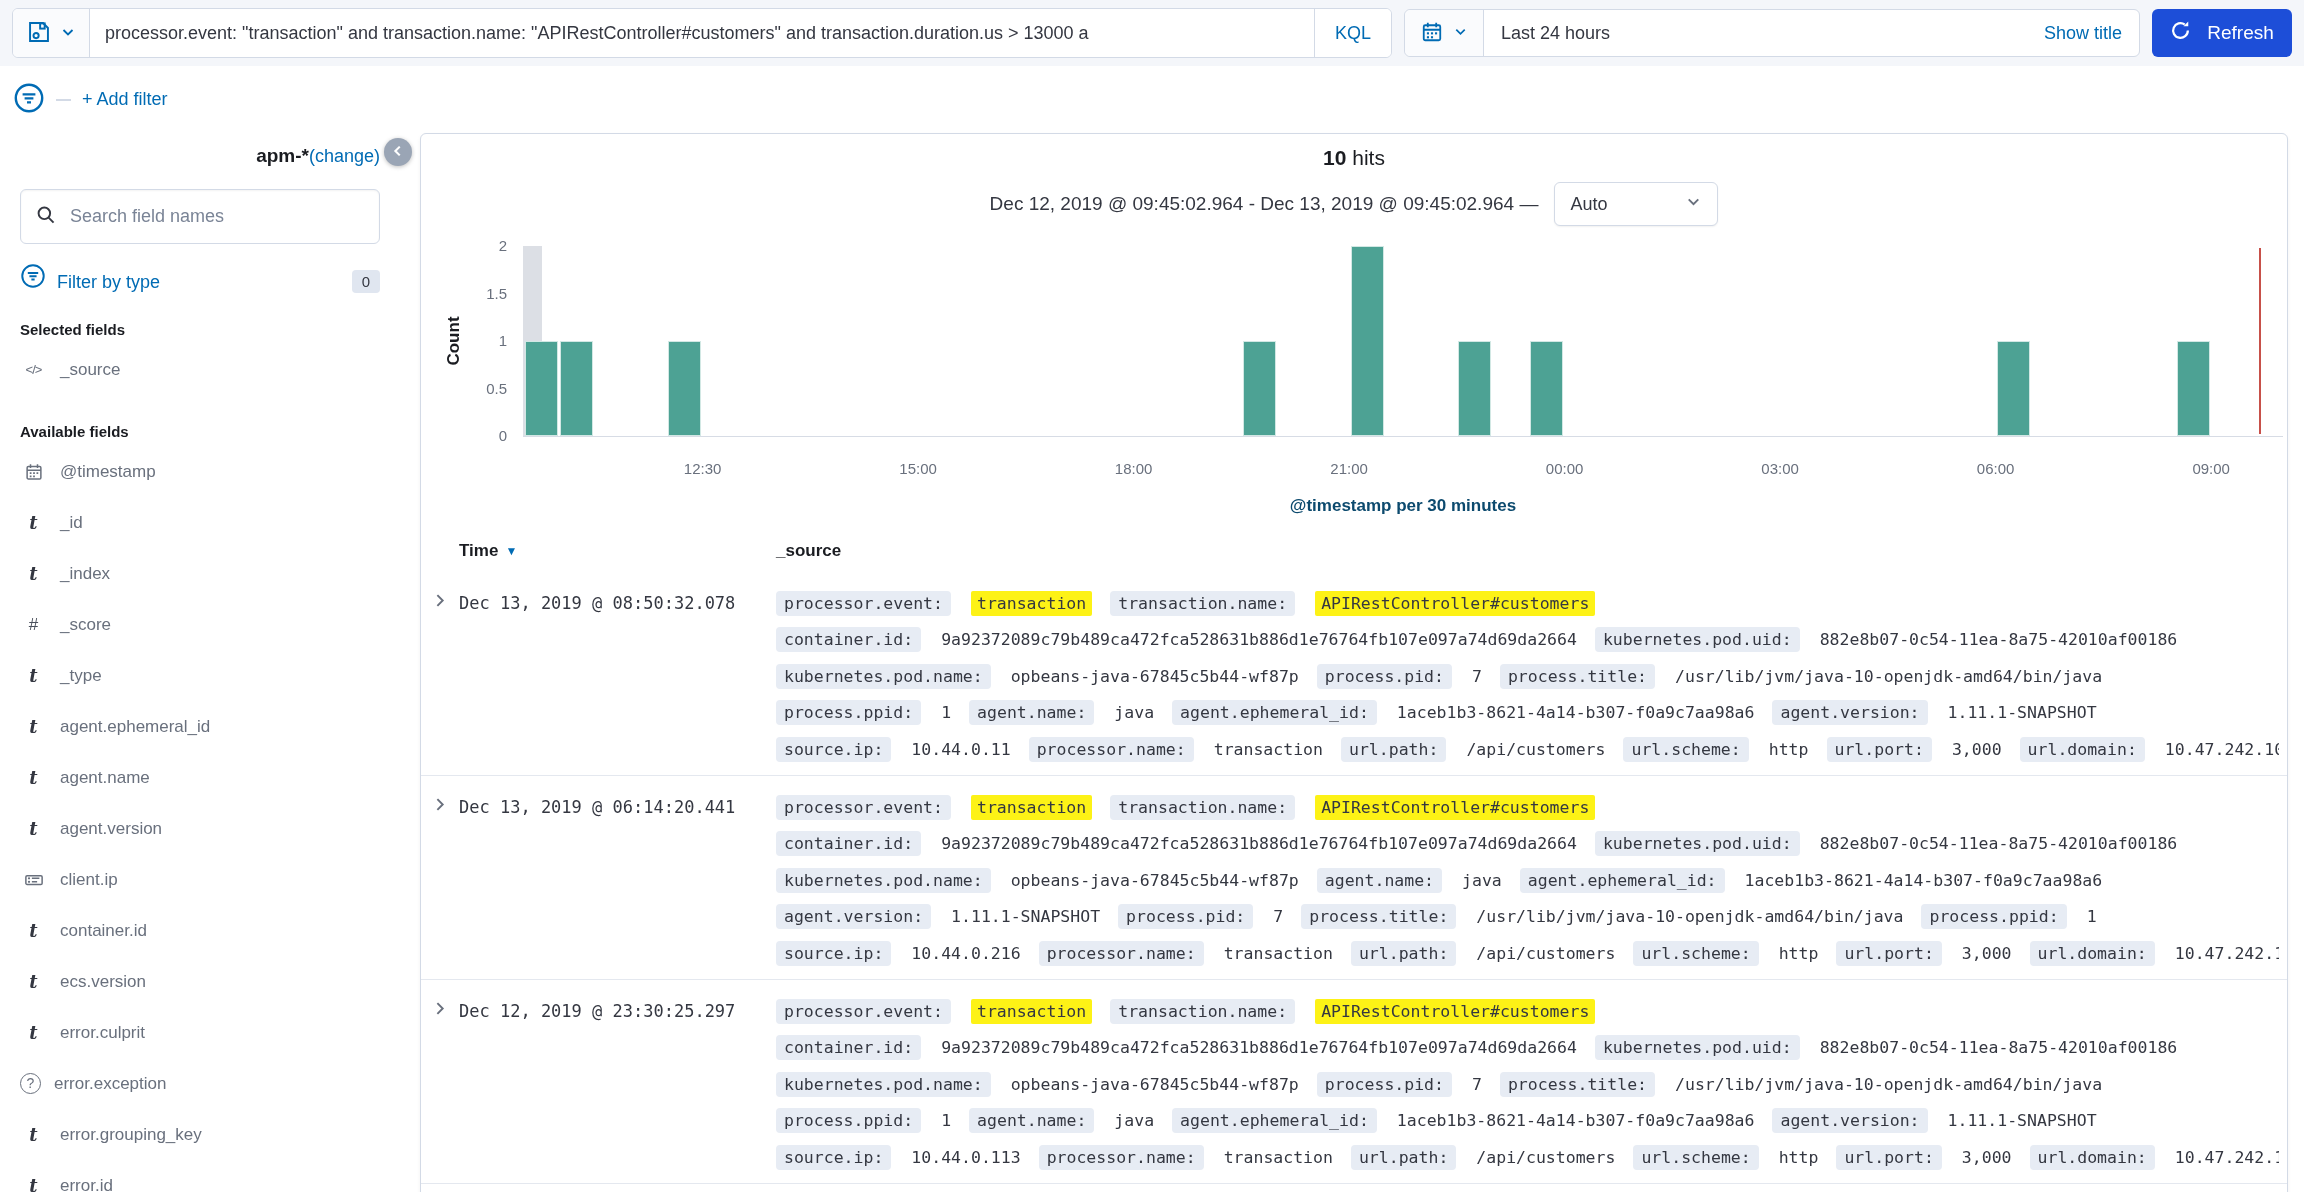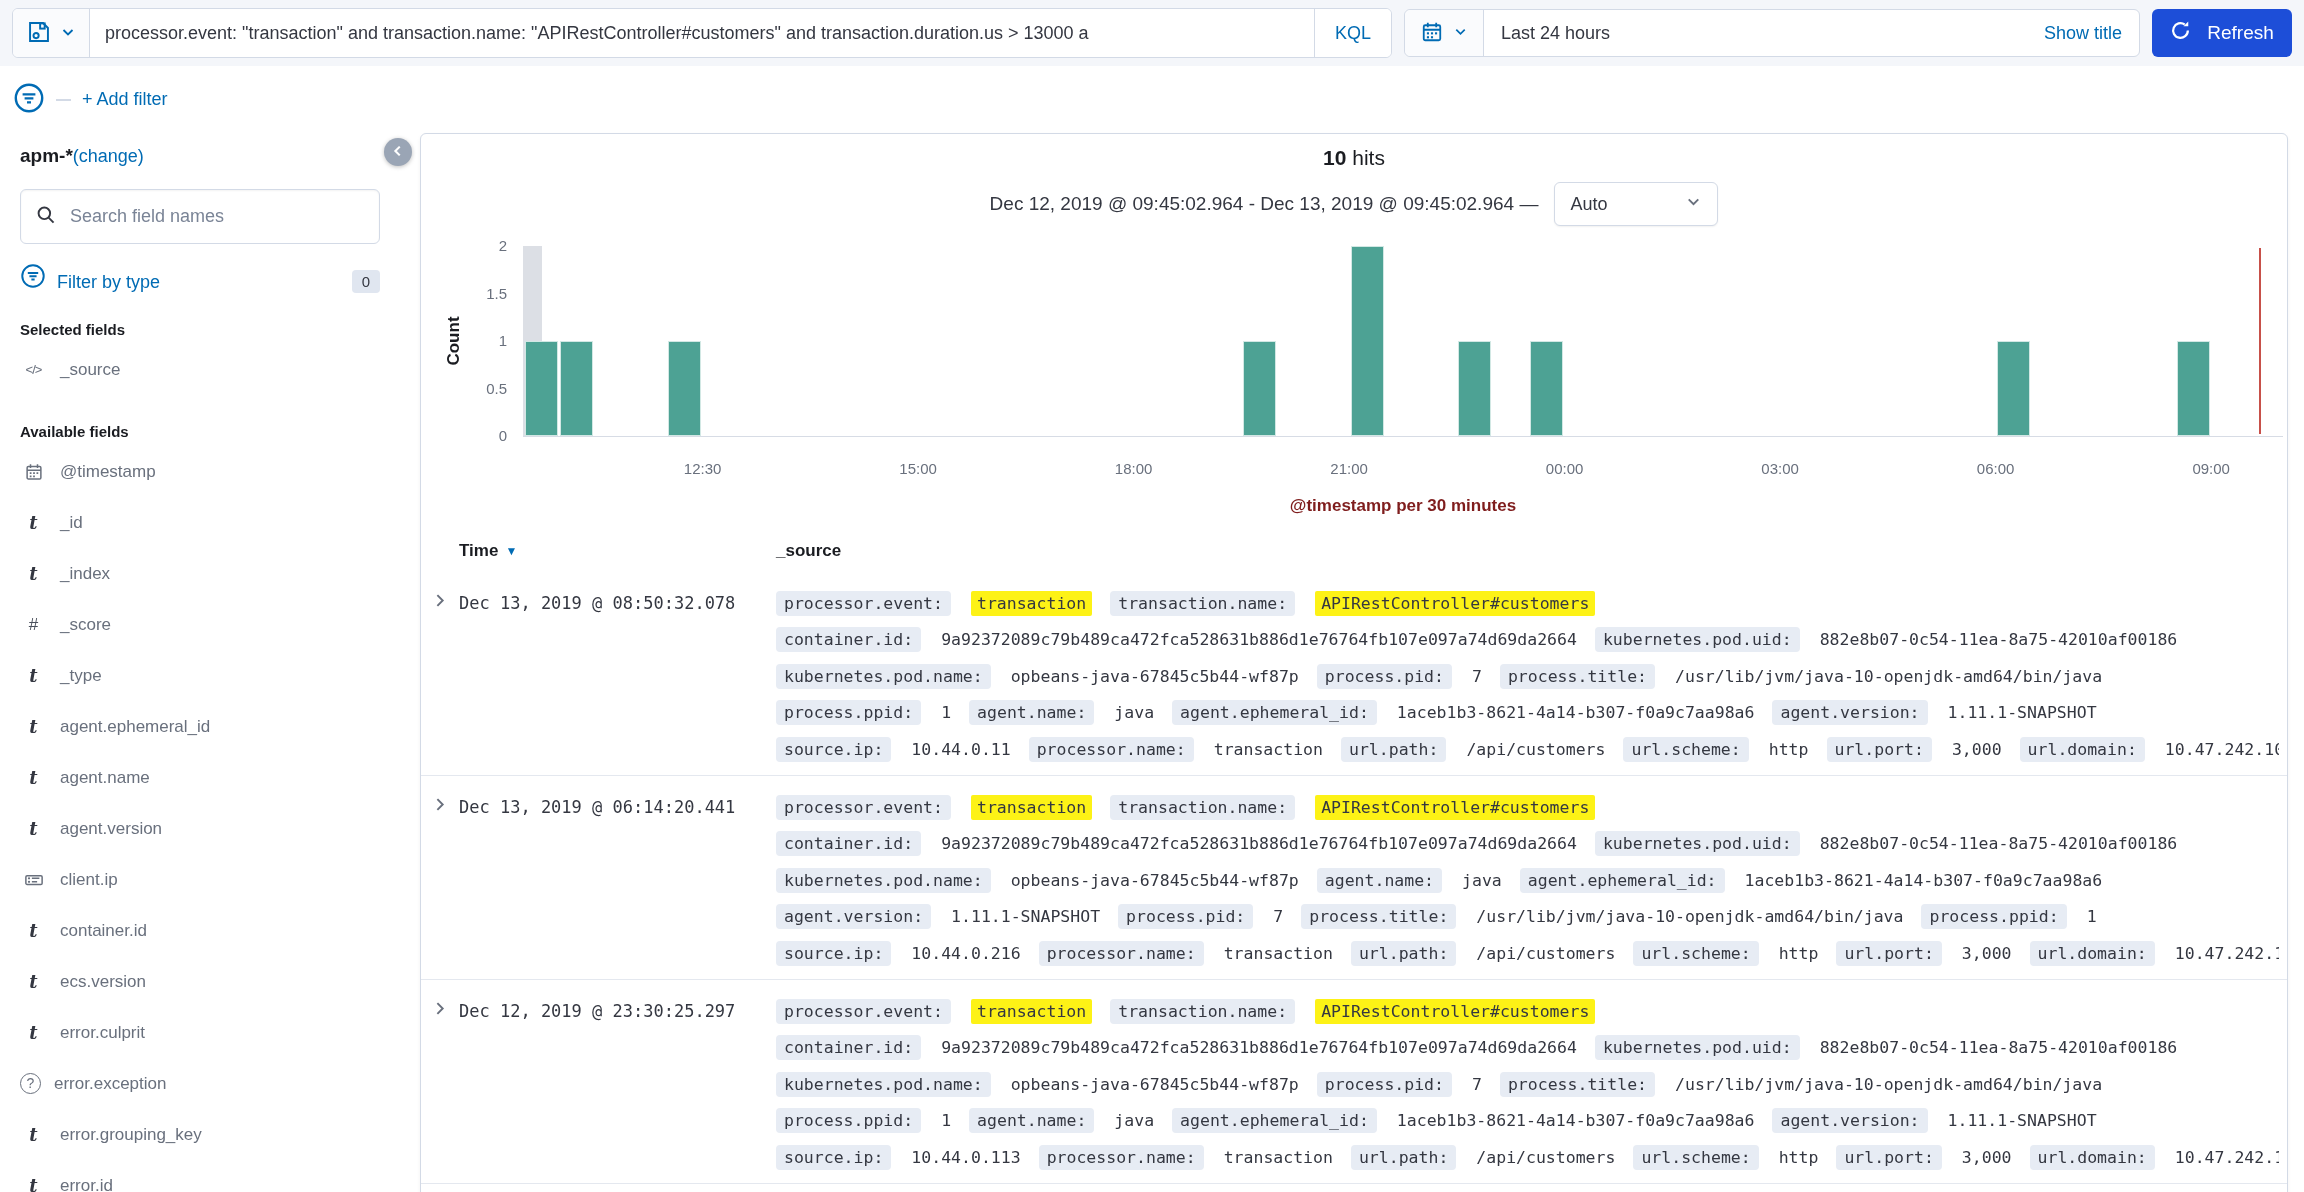--- a/index.html
+++ b/index.html
@@ -28,21 +28,21 @@
            cursor:pointer;font-family:inherit;}
 
   
   .filterrow{position:absolute;top:66px;left:0;width:100%;height:67px;display:flex;align-items:center;
              padding:0 13px;gap:11px;box-sizing:border-box;background:#fff;}
   .mini-dash{width:15px;height:0;border-top:2px solid #D3DAE6;}
   .addfilter{color:#006BB4;font-size:18px;text-decoration:none;cursor:pointer;}
 
   
   aside{position:absolute;left:0;top:133px;width:400px;bottom:0;padding:0 20px;box-sizing:border-box;background:#fff;}
-  .idxrow{display:flex;align-items:center;justify-content:flex-start;margin-top:12px;}
+  .idxrow{display:flex;align-items:center;justify-content:flex-end;margin-top:12px;}
   .idxname{font-weight:bold;font-size:19px;color:#1A1C21;}
   .changelink{color:#006BB4;font-size:18px;text-decoration:none;cursor:pointer;}
   .searchbox{margin-top:22px;height:55px;border:1px solid #D3DAE6;border-radius:6px;display:flex;
              align-items:center;padding:0 14px;gap:11px;background:#fff;
              box-shadow:inset 0 1px 2px rgba(0,0,0,0.05);box-sizing:border-box;}
   .searchbox input{border:none;outline:none;font-size:18px;flex:1;color:#343741;background:transparent;
                    font-family:inherit;}
   .searchbox input::placeholder{color:#7A8496;}
   .ftyperow{margin-top:19px;display:flex;align-items:flex-end;gap:11px;cursor:pointer;}
   .ftyperow .lbl{color:#006BB4;font-size:18px;flex:1;}
@@ -78,21 +78,21 @@
   .countlbl{position:absolute;left:-62px;top:102px;width:190px;text-align:center;
             transform:rotate(-90deg);font-weight:bold;font-size:17px;color:#1A1C21;}
   #ylabels{position:absolute;left:0;top:17px;width:86px;height:190px;}
   .ytick{position:absolute;right:0;font-size:15px;color:#69707D;}
   #plot{position:absolute;left:102px;top:17px;width:1760px;height:190px;border-bottom:1px solid #D7DCE5;}
   .bar{position:absolute;bottom:0;box-sizing:border-box;cursor:pointer;}
   .nowline{position:absolute;bottom:2px;width:2px;}
   #xlabels{position:absolute;left:102px;top:231px;width:1760px;height:20px;}
   .xtick{position:absolute;width:84px;margin-left:-42px;text-align:center;font-size:15px;color:#69707D;}
   .xtitle{position:absolute;left:102px;top:267px;width:1760px;text-align:center;font-weight:bold;
-          font-size:17px;color:#7f1d1d;}
+          font-size:17px;color:#0c4a6e;}
 
   
   .thead{position:absolute;top:402px;left:0;width:100%;height:36px;border-bottom:1px solid #CCD4DE;}
   .th-time{position:absolute;left:38px;top:5px;font-weight:bold;font-size:17px;display:flex;gap:7px;
            align-items:center;cursor:pointer;color:#1A1C21;}
   .sortarrow{color:#006BB4;font-size:12px;}
   .th-src{position:absolute;left:355px;top:5px;font-weight:bold;font-size:17px;color:#1A1C21;}
   #rows{position:absolute;top:438px;left:0;width:100%;bottom:0;overflow:hidden;}
   .doc-row{position:relative;height:204px;border-bottom:1px solid #E4E8EF;box-sizing:border-box;background:#fff;}
   .expand{position:absolute;left:10px;top:20px;background:none;border:none;cursor:pointer;padding:0;}

